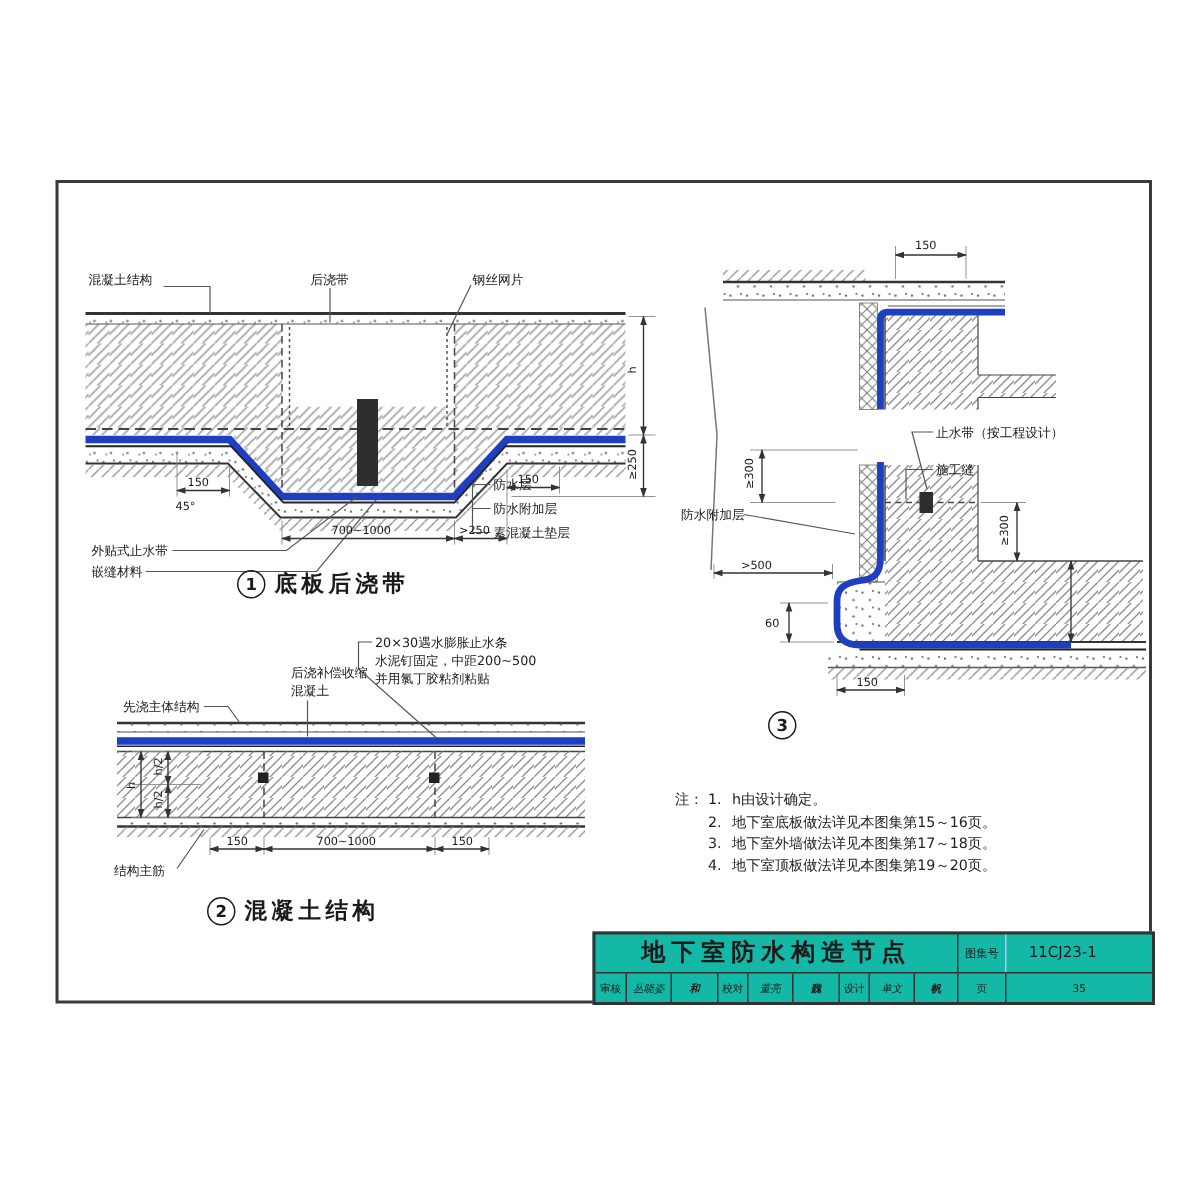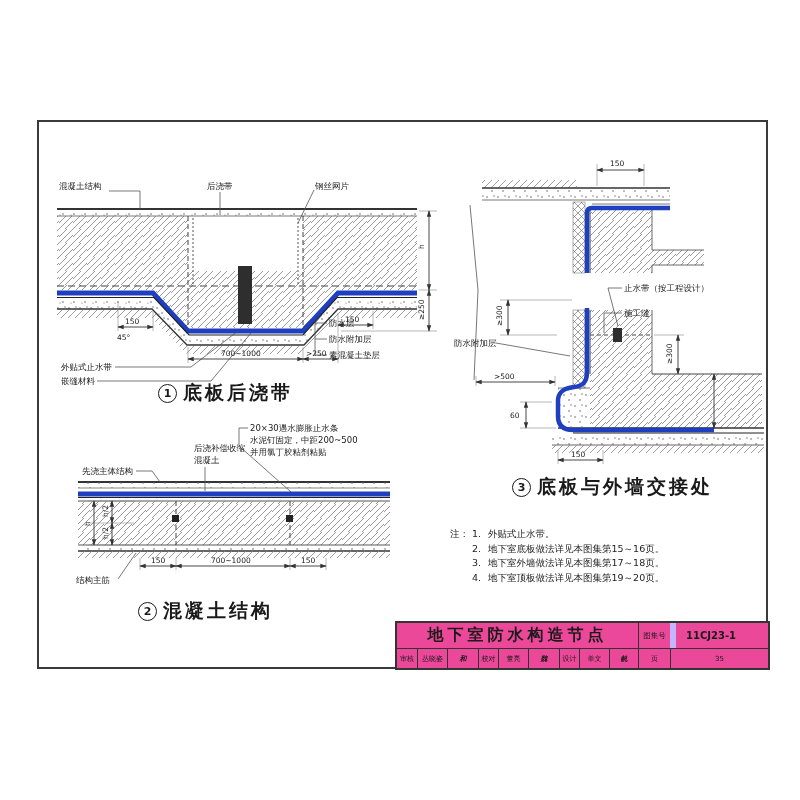--- a/index.html
+++ b/index.html
@@ -9,36 +9,36 @@
   #frame{left:37px;top:120px;width:731px;height:549px;border:2px solid #3a3a3a;box-sizing:border-box;}
   svg text{font-family:"DejaVu Sans",sans-serif;}
   .t{font-size:8.5px;fill:#1a1a1a;}
   .dt{font-size:7.5px;fill:#1a1a1a;}
   .ldr{stroke:#555;stroke-width:0.8;fill:none;}
   .dim{stroke:#333;stroke-width:0.9;}
   .ext{stroke:#888;stroke-width:0.6;}
   .caption{display:flex;align-items:center;gap:6px;}
   .cnum{width:17px;height:17px;border:1.4px solid #1a1a1a;border-radius:50%;display:flex;
         align-items:center;justify-content:center;font-size:11px;font-weight:bold;}
-  .ctext{font-size:19px;font-weight:bold;letter-spacing:3px;font-family:"DejaVu Serif",serif;}
+  .ctext{font-size:15px;font-weight:bold;letter-spacing:3px;font-family:"DejaVu Serif",serif;}
   .notes{font-size:9.5px;line-height:14.5px;color:#222;}
   .nrow{display:flex;}
   .npre{width:22px;}
   .nnum{width:16px;}
-  .tblock{width:375px;height:49px;border:2px solid #333;box-sizing:border-box;background:#ec4899;}
+  .tblock{width:375px;height:49px;border:2px solid #333;box-sizing:border-box;background:#14b8a6;}
   .tb-r1{display:flex;height:26px;border-bottom:1.2px solid #333;box-sizing:border-box;}
   .tb-r1>div,.tb-r2>div{display:flex;align-items:center;justify-content:center;box-sizing:border-box;overflow:hidden;}
   .tb-title{width:241px;font-size:16px;font-weight:bold;letter-spacing:4px;font-family:"DejaVu Serif",serif;}
   .tb-albl{width:32px;border-left:1px solid #333;font-size:7.5px;}
-  .tb-ano{width:76px;border-left:6px solid #c4b5fd;font-size:10px;font-weight:bold;}
+  .tb-ano{width:76px;border-left:1px solid #c4b5fd;font-size:10px;font-weight:normal;}
   .tb-r2{display:flex;height:19px;}
   .tb-r2>div{border-left:1px solid #333;font-size:7px;}
   .tb-r2>div:first-child{border-left:none;}
   .sig{font-family:"DejaVu Serif",serif;font-style:italic;font-weight:bold;font-size:11px;}
-  .w20{width:20px;}.w30{width:30px;}.w31{width:31px;}.w29{width:29px;}.w32{width:32px;}.w98{width:98px;font-size:9.5px;}
+  .w20{width:20px;}.w30{width:30px;font-style:italic;}.w31{width:31px;}.w29{width:29px;}.w32{width:32px;}.w98{width:98px;font-size:9.5px;}
 </style>
 </head>
 <body>
 
 <div id="page">
 
   <div id="frame" class="abs"></div>
 
   <svg class="abs" style="left:45px;top:173px" width="402" height="216" viewBox="0 0 402 216">
     <defs>
@@ -317,28 +317,27 @@
 
       <line class="ext" x1="106" y1="300" x2="106" y2="314"></line>
       <line class="ext" x1="151" y1="300" x2="151" y2="314"></line>
       <line class="dim" x1="106" y1="310" x2="151" y2="310" marker-start="url(#p3a)" marker-end="url(#p3a)"></line>
       <text x="119" y="307" class="dt">150</text>
     </g>
   </svg>
 
   <div class="caption abs" style="left:512px;top:474px">
     <span class="cnum">3</span>
-    <span class="ctext">底板与外墙交接处</span>
   </div>
 
   <div class="notes abs" style="left:450px;top:527px">
     <div class="nrow">
       <span class="npre">注：</span>
       <span class="nnum">1.</span>
-        <span>外贴式止水带。</span>
+        <span>h由设计确定。</span>
     </div>
     <div class="nrow">
       <span class="npre"></span>
       <span class="nnum">2.</span>
         <span>地下室底板做法详见本图集第15～16页。</span>
     </div>
     <div class="nrow">
       <span class="npre"></span>
       <span class="nnum">3.</span>
         <span>地下室外墙做法详见本图集第17～18页。</span>

